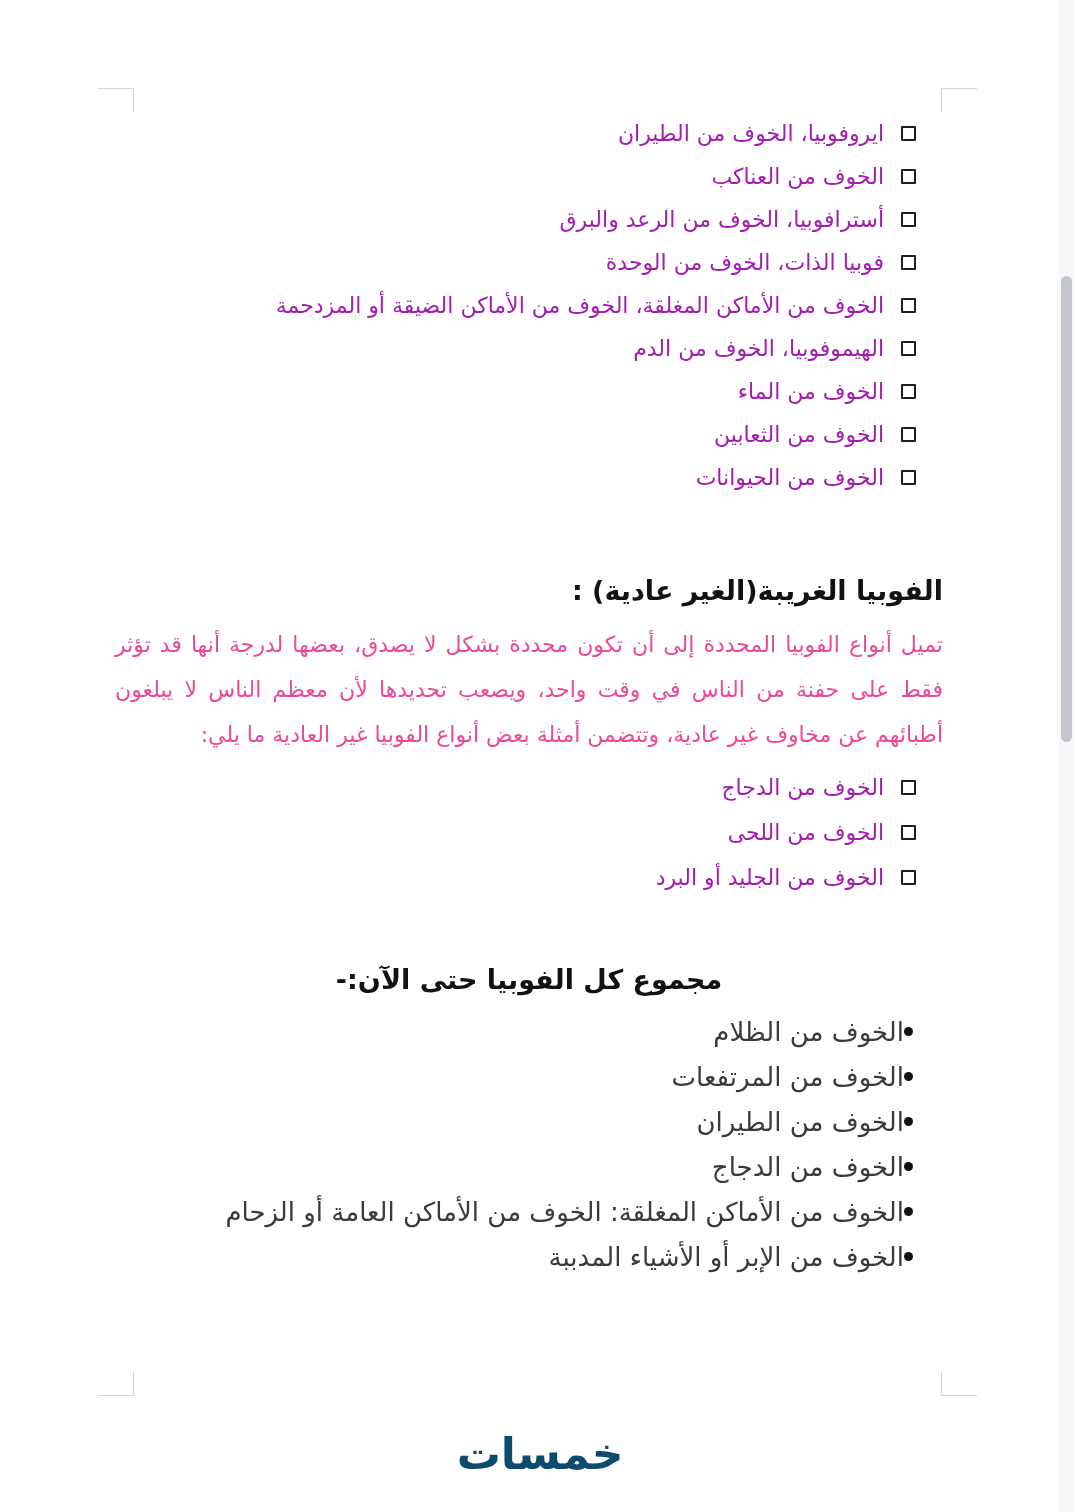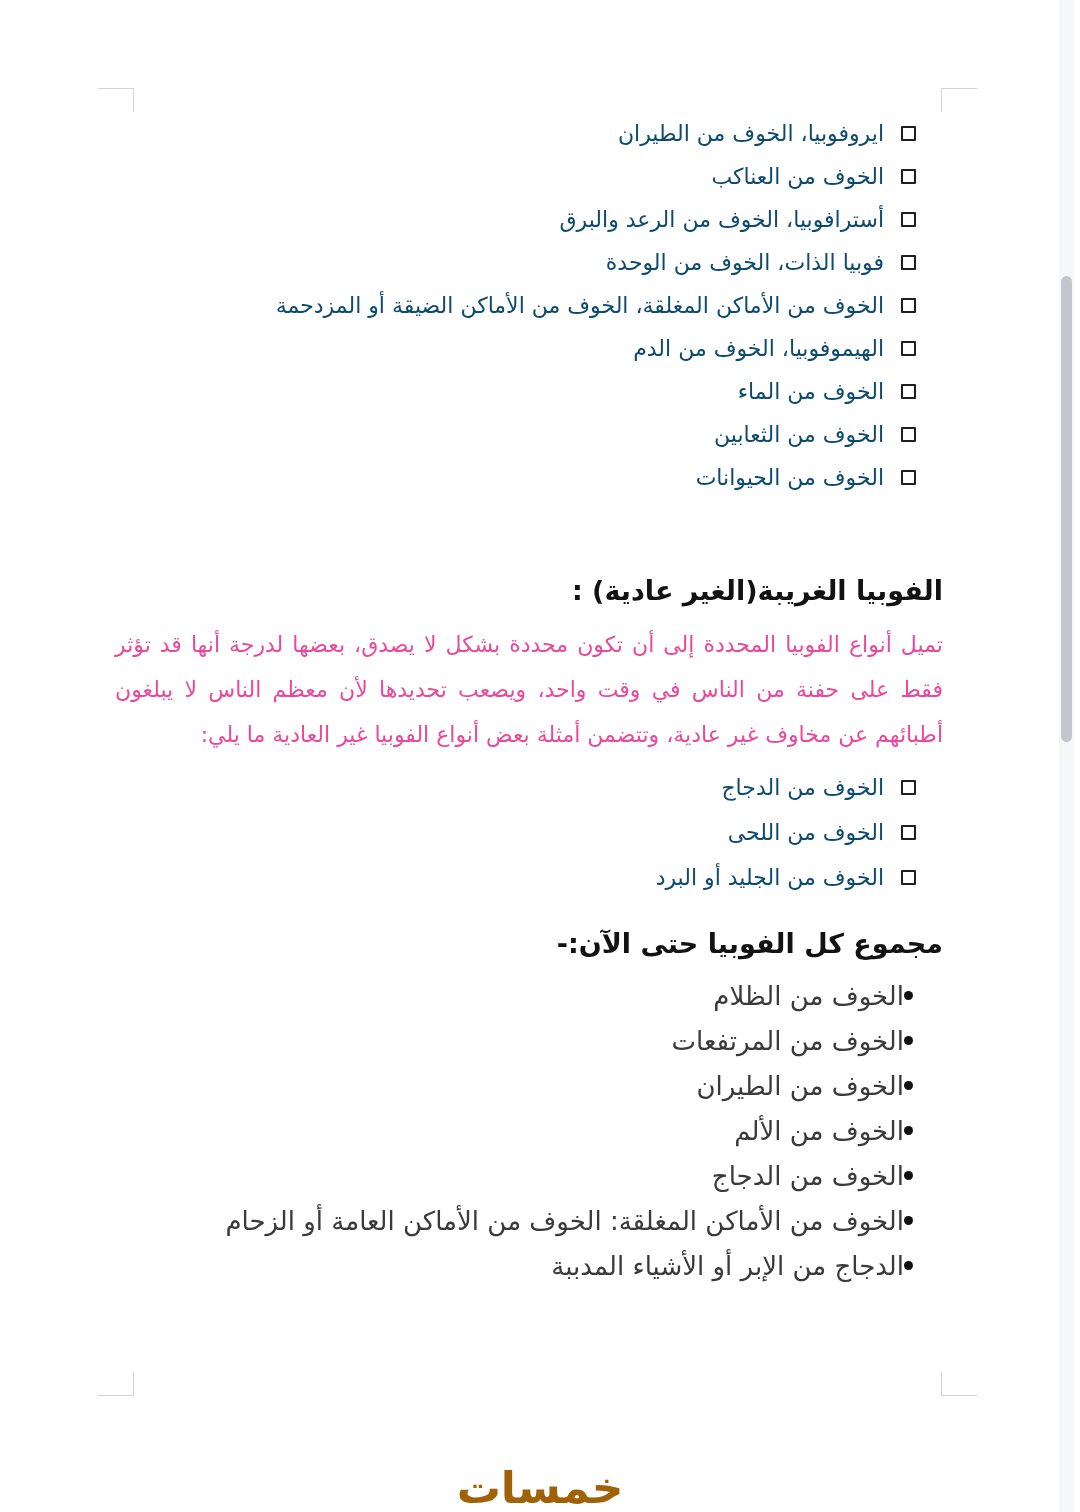--- a/index.html
+++ b/index.html
@@ -29,37 +29,37 @@
 
   .top-space { height:112px; }
 
   .clist .citem {
     display:flex;
     align-items:center;
     gap:17px;
     height:43px;
     padding-right:27px;
     font-size:22px;
-    color:#0c4a6e;
+    color:#a21caf;
   }
   .checkbox {
     width:15px; height:15px;
     border:2px solid #1f1f1f;
     border-radius:1px;
     flex:0 0 auto;
     background:#fff;
   }
 
   .heading {
     font-size:27px;
     font-weight:bold;
     color:#121212;
   }
   .heading.h1 { margin-top:76px; }
-  .heading.h2 { margin-top:28px; }
+  .heading.h2 { margin-top:64px;text-align:center; }
 
   .paragraph {
     margin-top:16px;
     font-size:22px;
     line-height:45px;
     text-align:justify;
     color:#ec4899;
   }
 
   .clist.mid { margin-top:8px; }
@@ -82,23 +82,22 @@
   }
 
   .watermark {
     position:absolute;
     top:1428px;
     left:0;
     width:100%;
     text-align:center;
     font-size:44px;
     font-weight:bold;
-    color:#a16207;
+    color:#0c4a6e;
     direction:rtl;
-    margin-top:34px;
   }
 
   .scroll-track {
     position:absolute;
     top:0; right:6px;
     width:15px; height:1512px;
     background:#f6f7f8;
   }
   .scroll-thumb {
     position:absolute;
@@ -186,33 +185,29 @@
     <div class="bitem">
         <span class="bullet"></span>
         <span>الخوف من المرتفعات</span>
       </div>
     <div class="bitem">
         <span class="bullet"></span>
         <span>الخوف من الطيران</span>
       </div>
     <div class="bitem">
         <span class="bullet"></span>
-        <span>الخوف من الألم</span>
-      </div>
-    <div class="bitem">
-        <span class="bullet"></span>
         <span>الخوف من الدجاج</span>
       </div>
     <div class="bitem">
         <span class="bullet"></span>
         <span>الخوف من الأماكن المغلقة: الخوف من الأماكن العامة أو الزحام</span>
       </div>
     <div class="bitem">
         <span class="bullet"></span>
-        <span>الدجاج من الإبر أو الأشياء المدببة</span>
+        <span>الخوف من الإبر أو الأشياء المدببة</span>
       </div>
   </div>
 </div>
 
 <div class="watermark">خمسات</div>
 
 <div class="scroll-track"></div>
 <div class="scroll-thumb"></div>
 
 </body></html>

